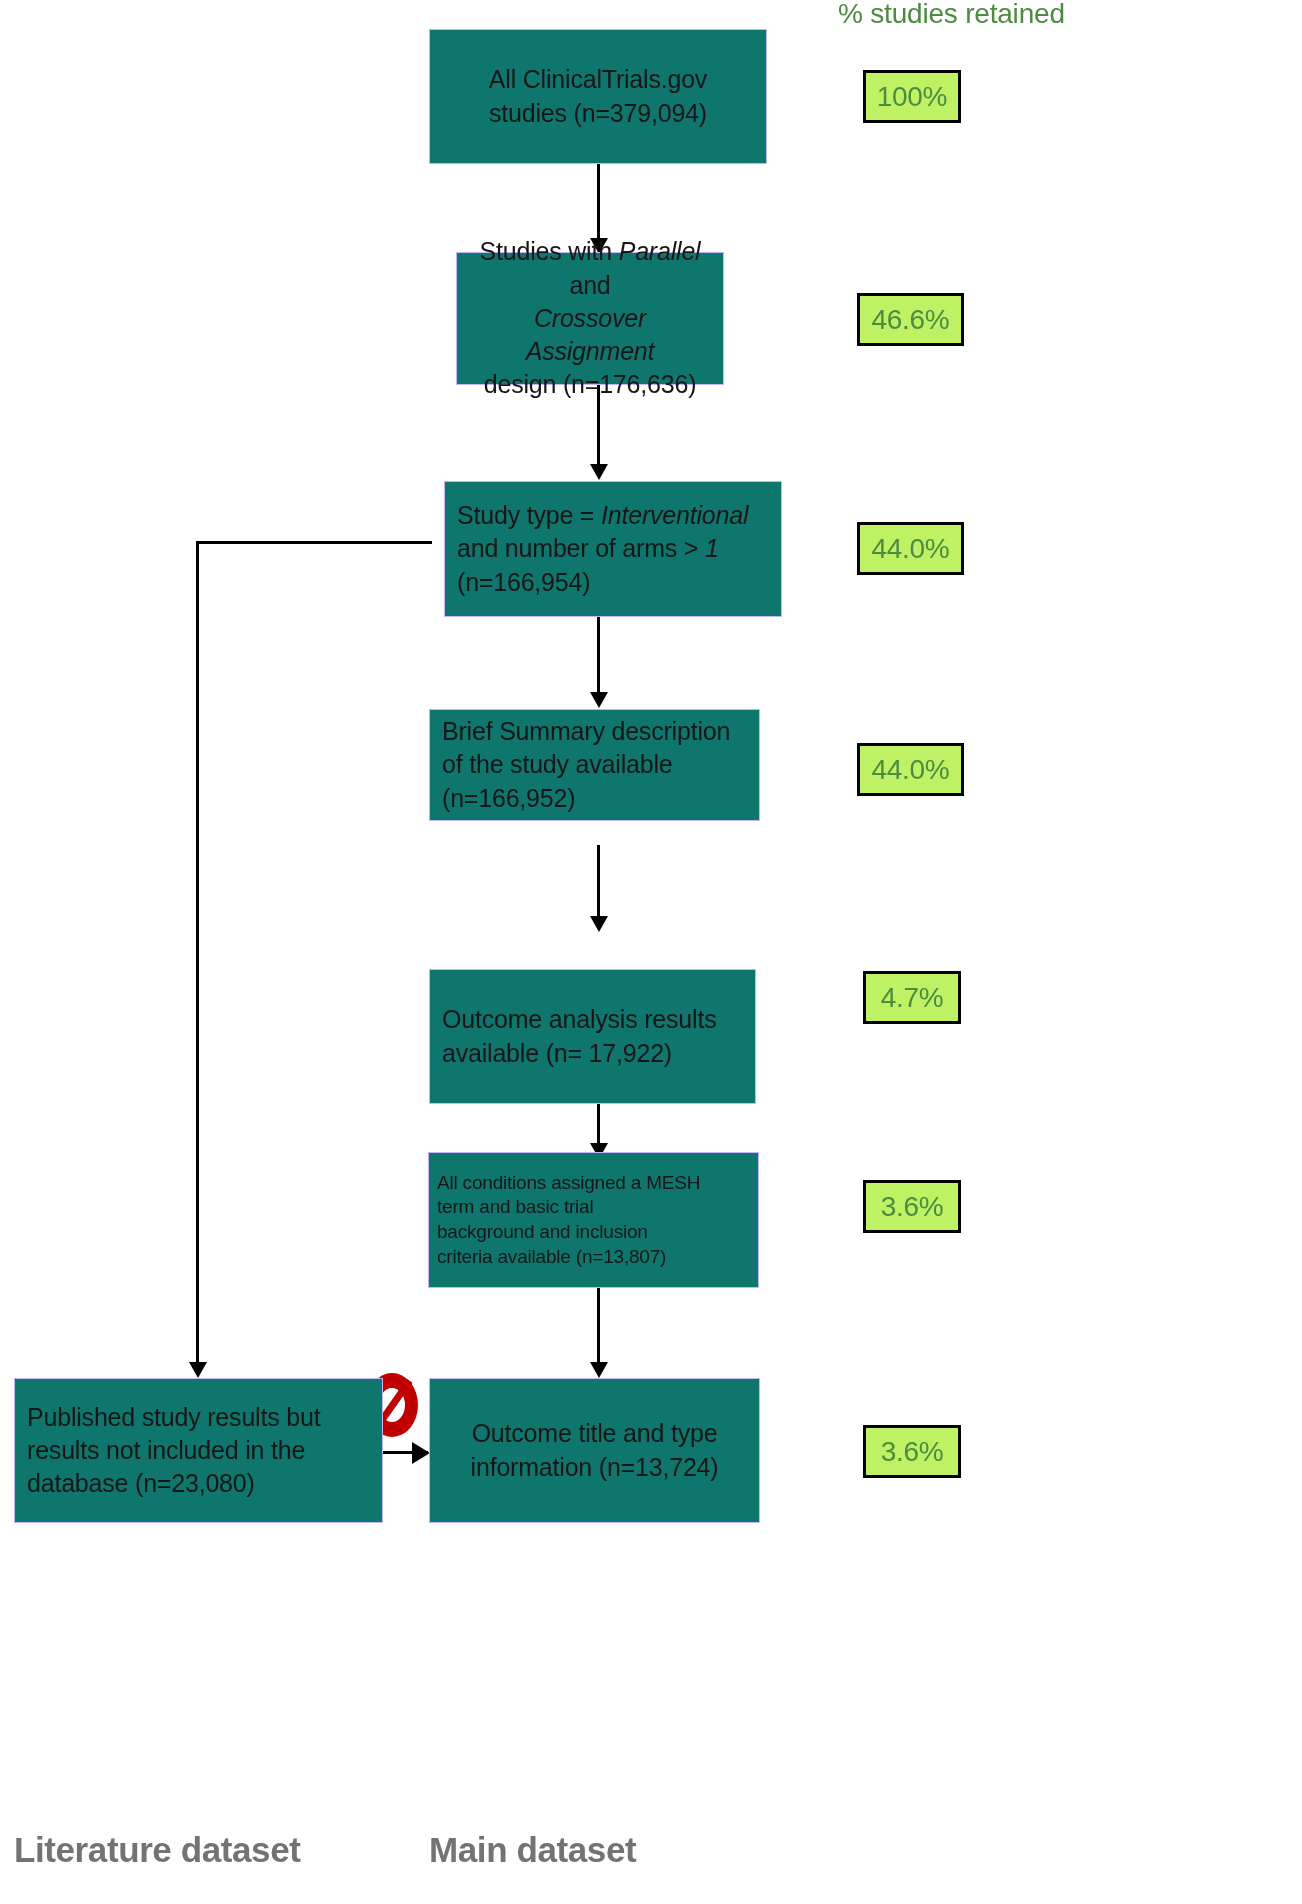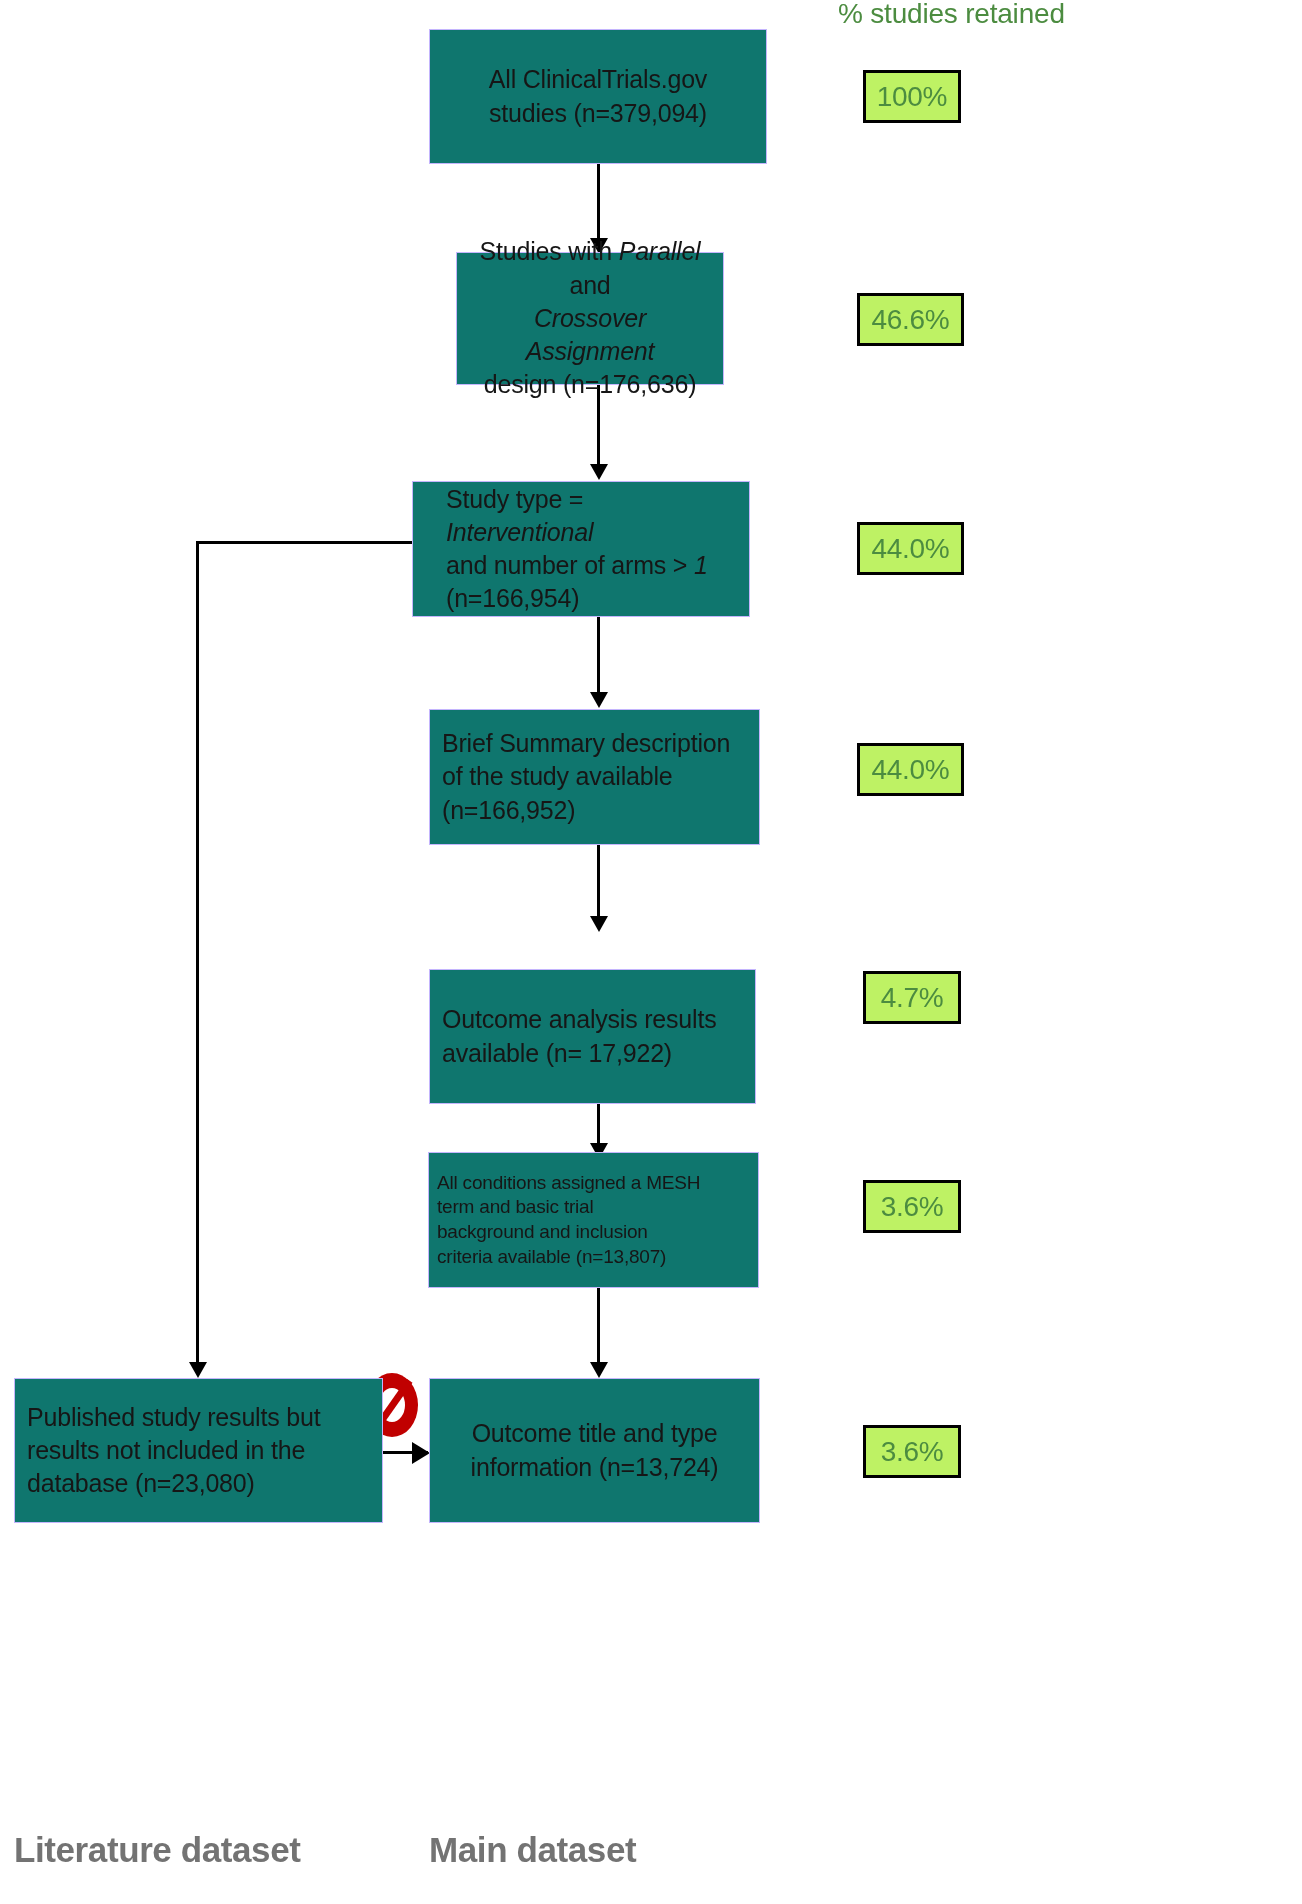--- a/index.html
+++ b/index.html
@@ -139,29 +139,29 @@
   </div>
 
   <div class="node center" style="left:436px;top:252px;width:268px;height:133px;margin-left:20px;">
     <div class="txt">
       <span>Studies with </span><i>Parallel</i><span> and</span><br>
       <i>Crossover Assignment</i><br>
       <span>design (n=176,636)</span>
     </div>
   </div>
 
-  <div class="node left" style="left:412px;top:481px;width:338px;height:136px;padding-left:21px;">
+  <div class="node left" style="left:444px;top:481px;width:338px;height:136px;">
     <div class="txt">
       <span>Study type = </span><i>Interventional</i><br>
       <span>and number of arms &gt; </span><i>1</i><br>
       <span>(n=166,954)</span>
     </div>
   </div>
 
-  <div class="node left" style="left:429px;top:709px;width:331px;height:136px;">
+  <div class="node left" style="left:429px;top:709px;width:331px;height:112px;">
     <div class="txt">
       <span>Brief Summary description</span><br>
       <span>of the study available</span><br>
       <span>(n=166,952)</span>
     </div>
   </div>
 
   <div class="node left" style="left:429px;top:933px;width:327px;height:135px;margin-top:36px;">
     <div class="txt">
       <span>Outcome analysis results</span><br>

